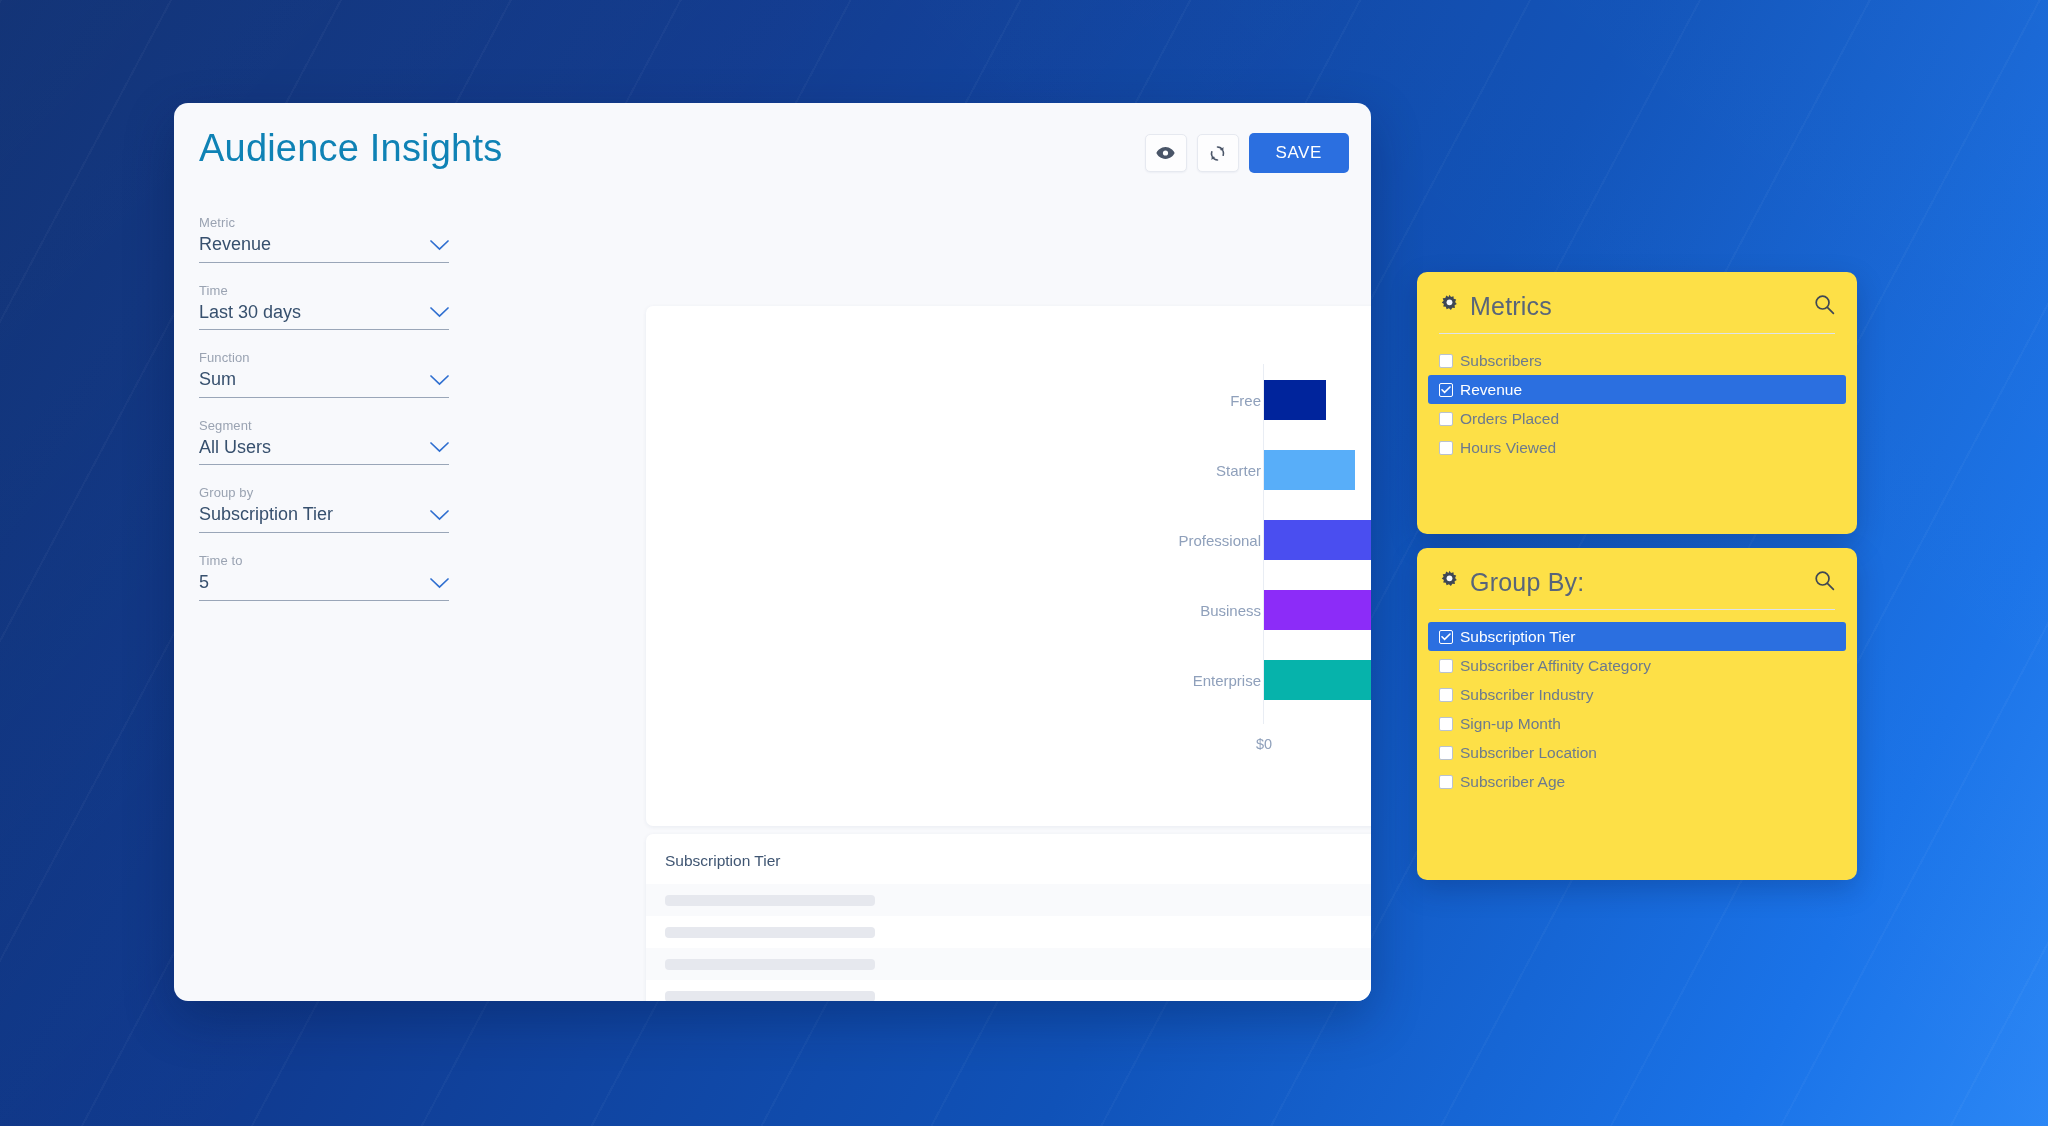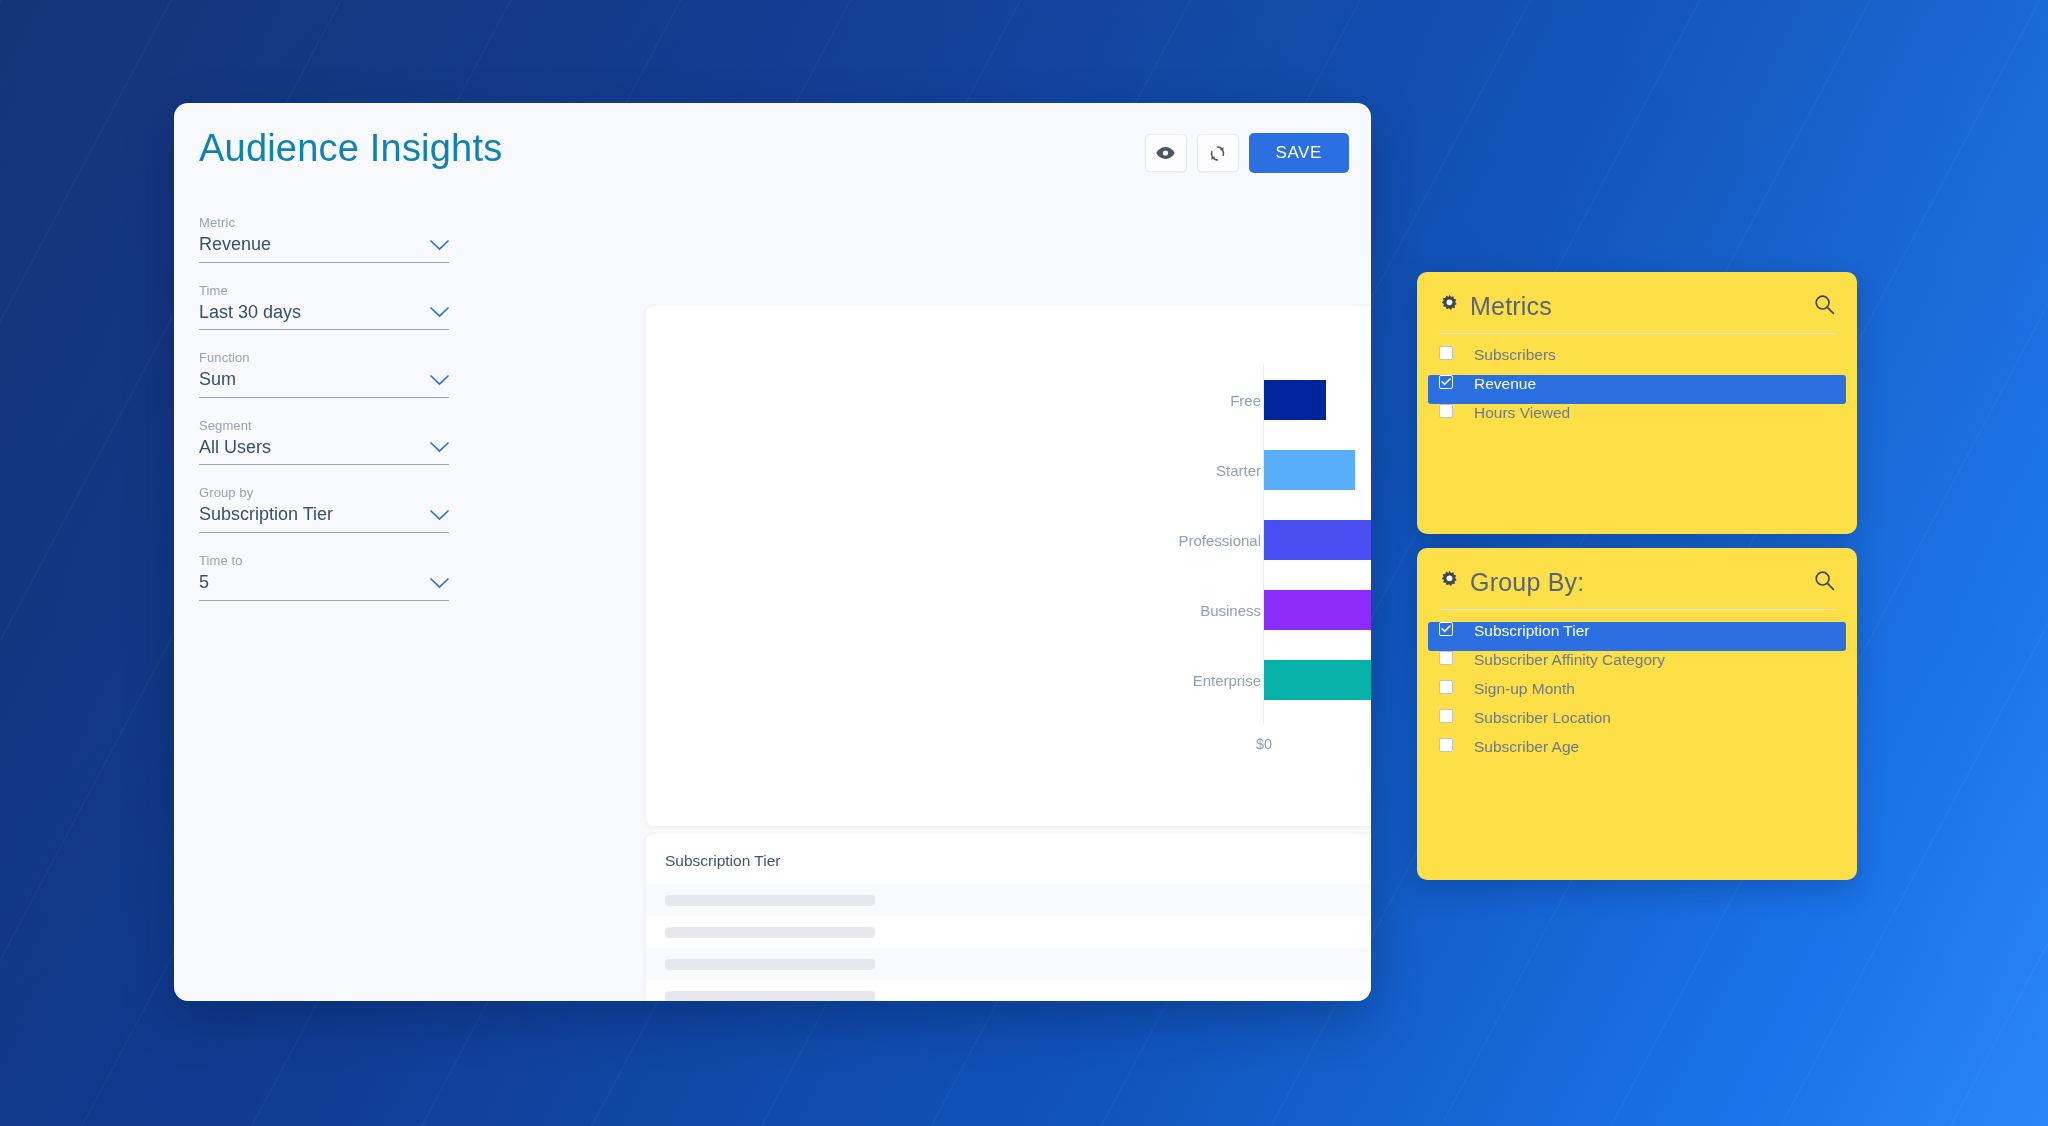--- a/index.html
+++ b/index.html
@@ -190,21 +190,21 @@
   }
   .search-btn {
     position: absolute; right: 22px; top: 22px;
     cursor: pointer; display: flex;
   }
   .panel-rule {
     margin: 12px 22px 0 22px; height: 1px; background: #dde3ec;
   }
   .panel-list { padding: 12px 0 0 0; }
   .panel-item {
-    display: flex; align-items: flex-start; gap: 21px;
+    display: flex; align-items: center; gap: 7px;
     height: 29px; padding: 0 22px;
     font-size: 15.5px; color: #6c7a8e;
     cursor: pointer;
   }
   .panel-item.selected {
     background: #2b6fe0; color: #ffffff;
     margin: 0 11px; padding: 0 11px; border-radius: 3px;
     width: calc(100% - 22px);
   }
   .cbox {
@@ -447,20 +447,24 @@
 
     <div class="panel-item selected">
       <span class="cbox">
         <svg width="10" height="8" viewBox="0 0 10 8">
             <path d="M1 3.8L3.6 6.4 9 1" stroke="#ffffff" stroke-width="1.6" fill="none" stroke-linecap="round"></path>
           </svg>
       </span>
       <span>Revenue</span>
     </div>
 
+    <div class="panel-item">
+      <span class="cbox"></span>
+      <span>Orders Placed</span>
+    </div>
 
 
     <div class="panel-item">
       <span class="cbox"></span>
       <span>Hours Viewed</span>
     </div>
   </div>
 </div>
 
 <div class="side-panel" id="groupby-panel">
@@ -489,20 +493,24 @@
           </svg>
       </span>
       <span>Subscription Tier</span>
     </div>
 
     <div class="panel-item">
       <span class="cbox"></span>
       <span>Subscriber Affinity Category</span>
     </div>
 
+    <div class="panel-item">
+      <span class="cbox"></span>
+      <span>Subscriber Industry</span>
+    </div>
 
     <div class="panel-item">
       <span class="cbox"></span>
       <span>Sign-up Month</span>
     </div>
 
     <div class="panel-item">
       <span class="cbox"></span>
       <span>Subscriber Location</span>
     </div>

